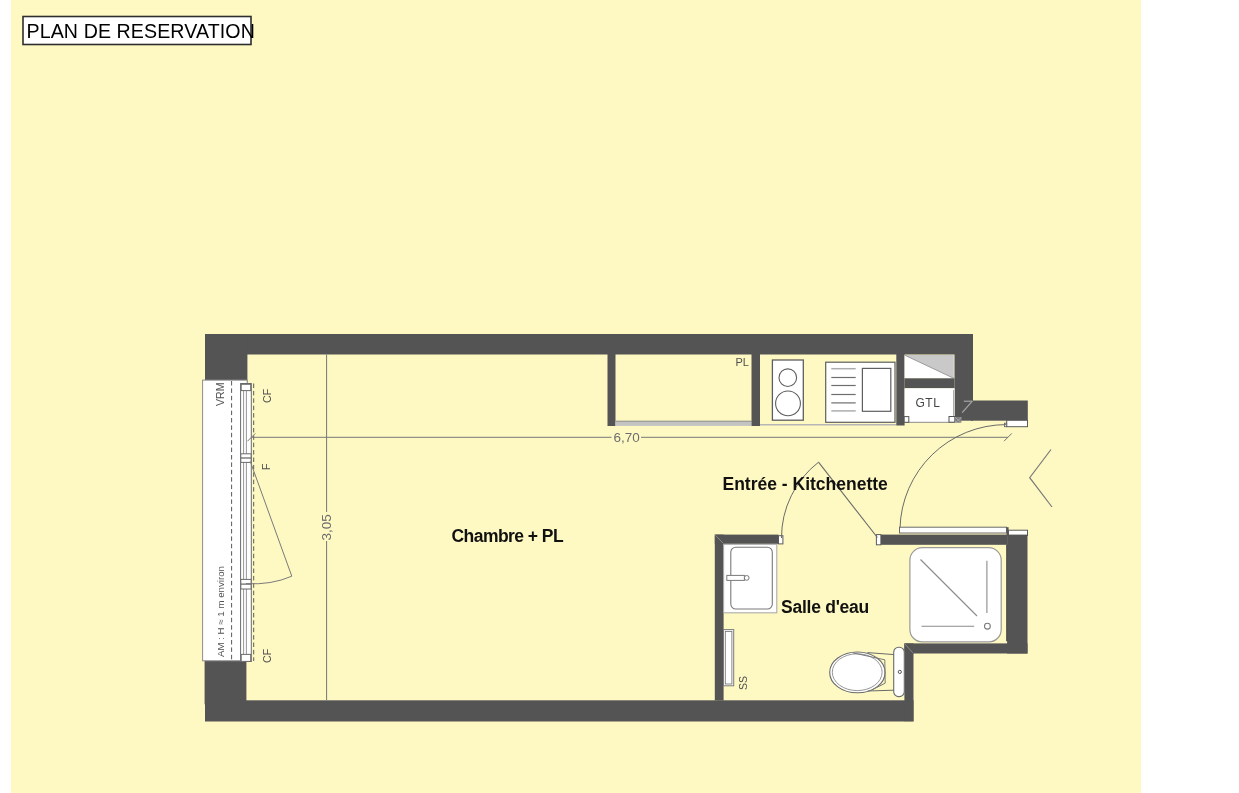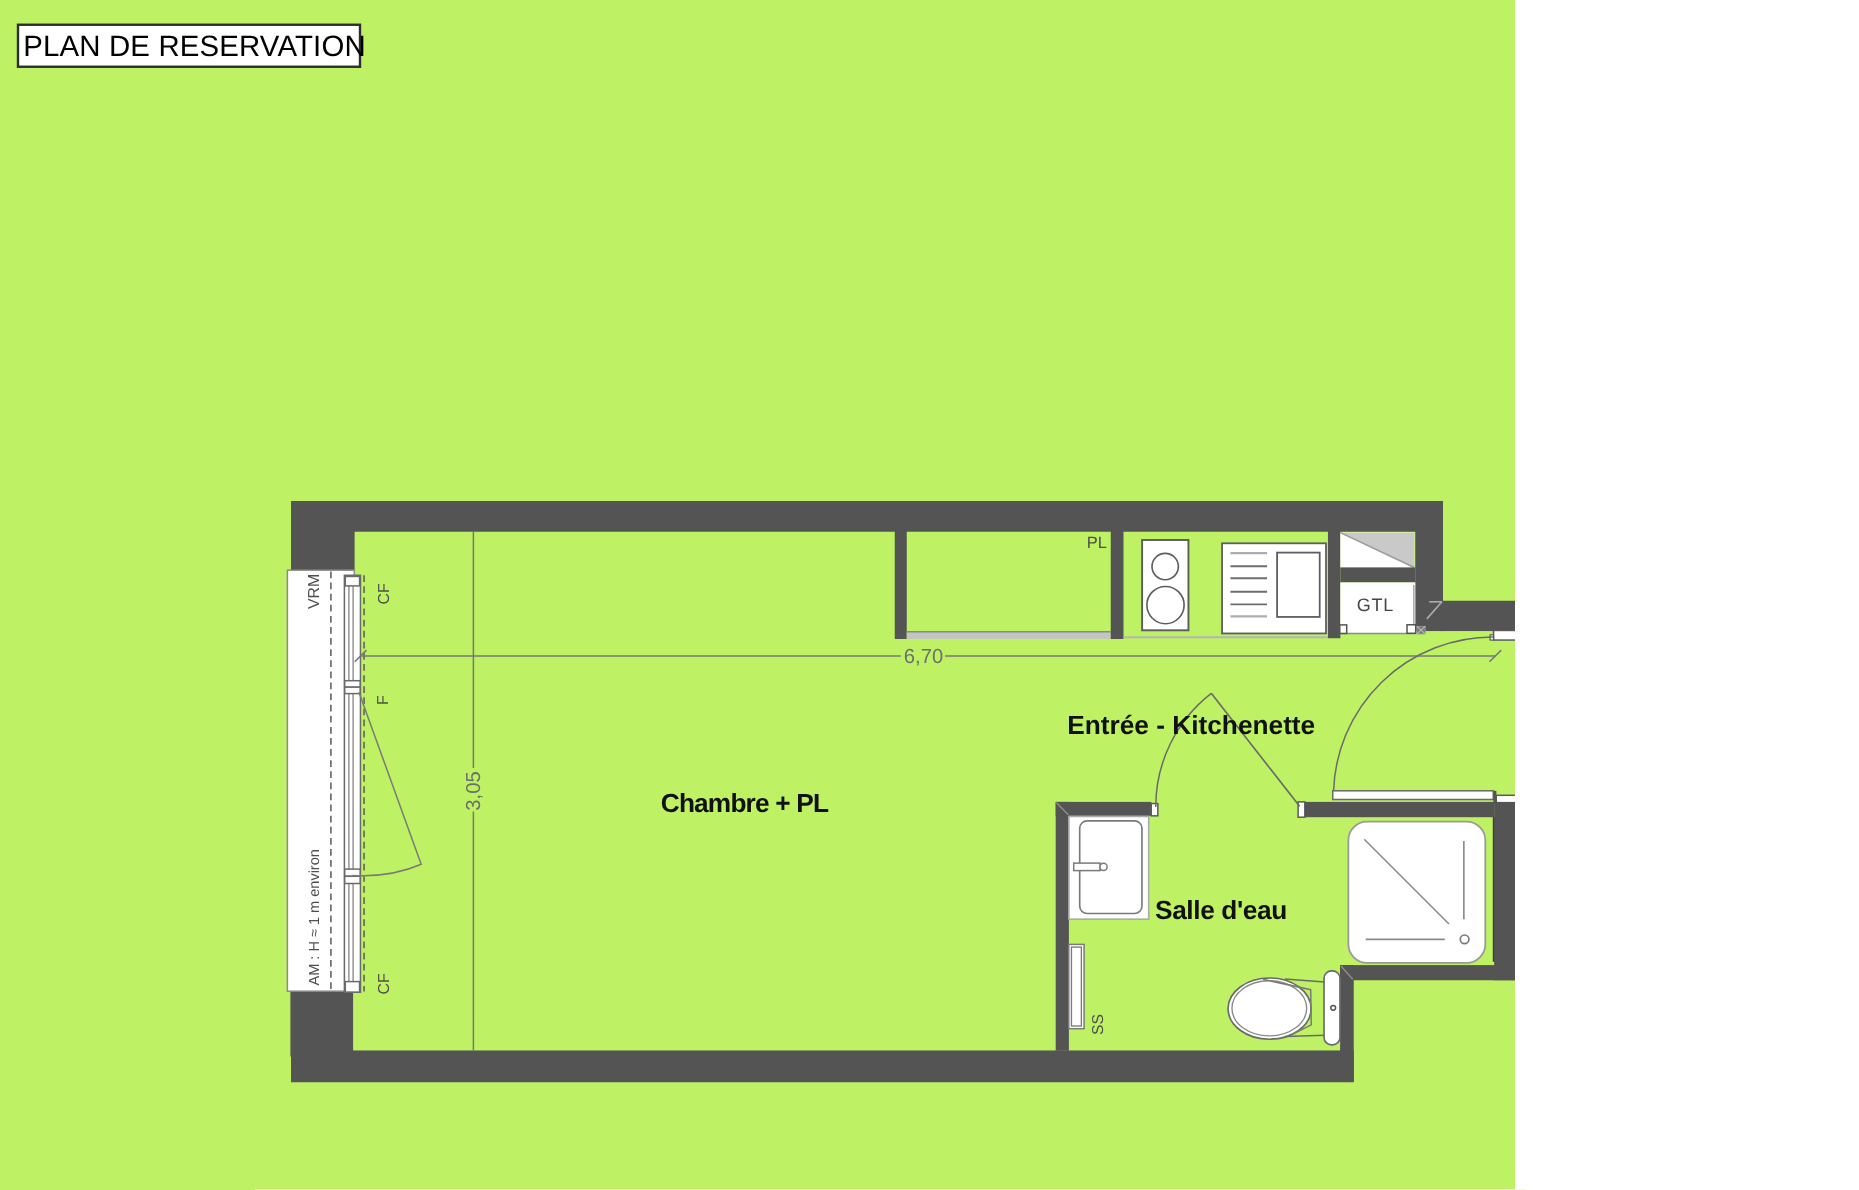--- a/index.html
+++ b/index.html
@@ -1,17 +1,17 @@
 <!DOCTYPE html>
 <html><head>
 <meta charset="utf-8">
 <style>
   html,body{margin:0;padding:0;background:#fff;}
-  .page{position:relative;width:1010px;height:793px;background:#bef264;overflow:hidden;
-        font-family:"Liberation Sans", sans-serif;}
+  .page{position:relative;width:1130px;height:793px;background:#fef9c3;overflow:hidden;
+        font-family:"Liberation Sans", sans-serif;margin-left:11px;}
   svg{position:absolute;left:0;top:0;}
   text{font-family:"Liberation Sans", sans-serif;}
 </style>
 </head>
 <body>
 <div class="page">
 <svg width="1239" height="793" viewBox="0 0 1239 793">
 
   <g>
     <rect x="12" y="16.5" width="228" height="28" fill="#fff" stroke="#2e2e2e" stroke-width="1.6"></rect>

